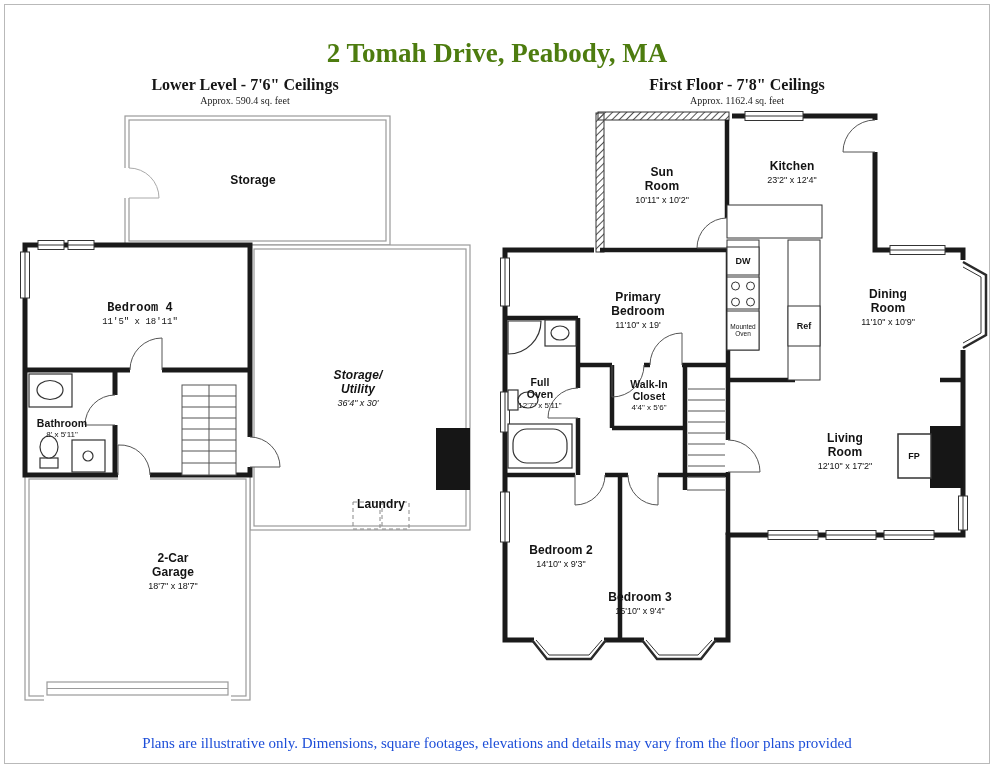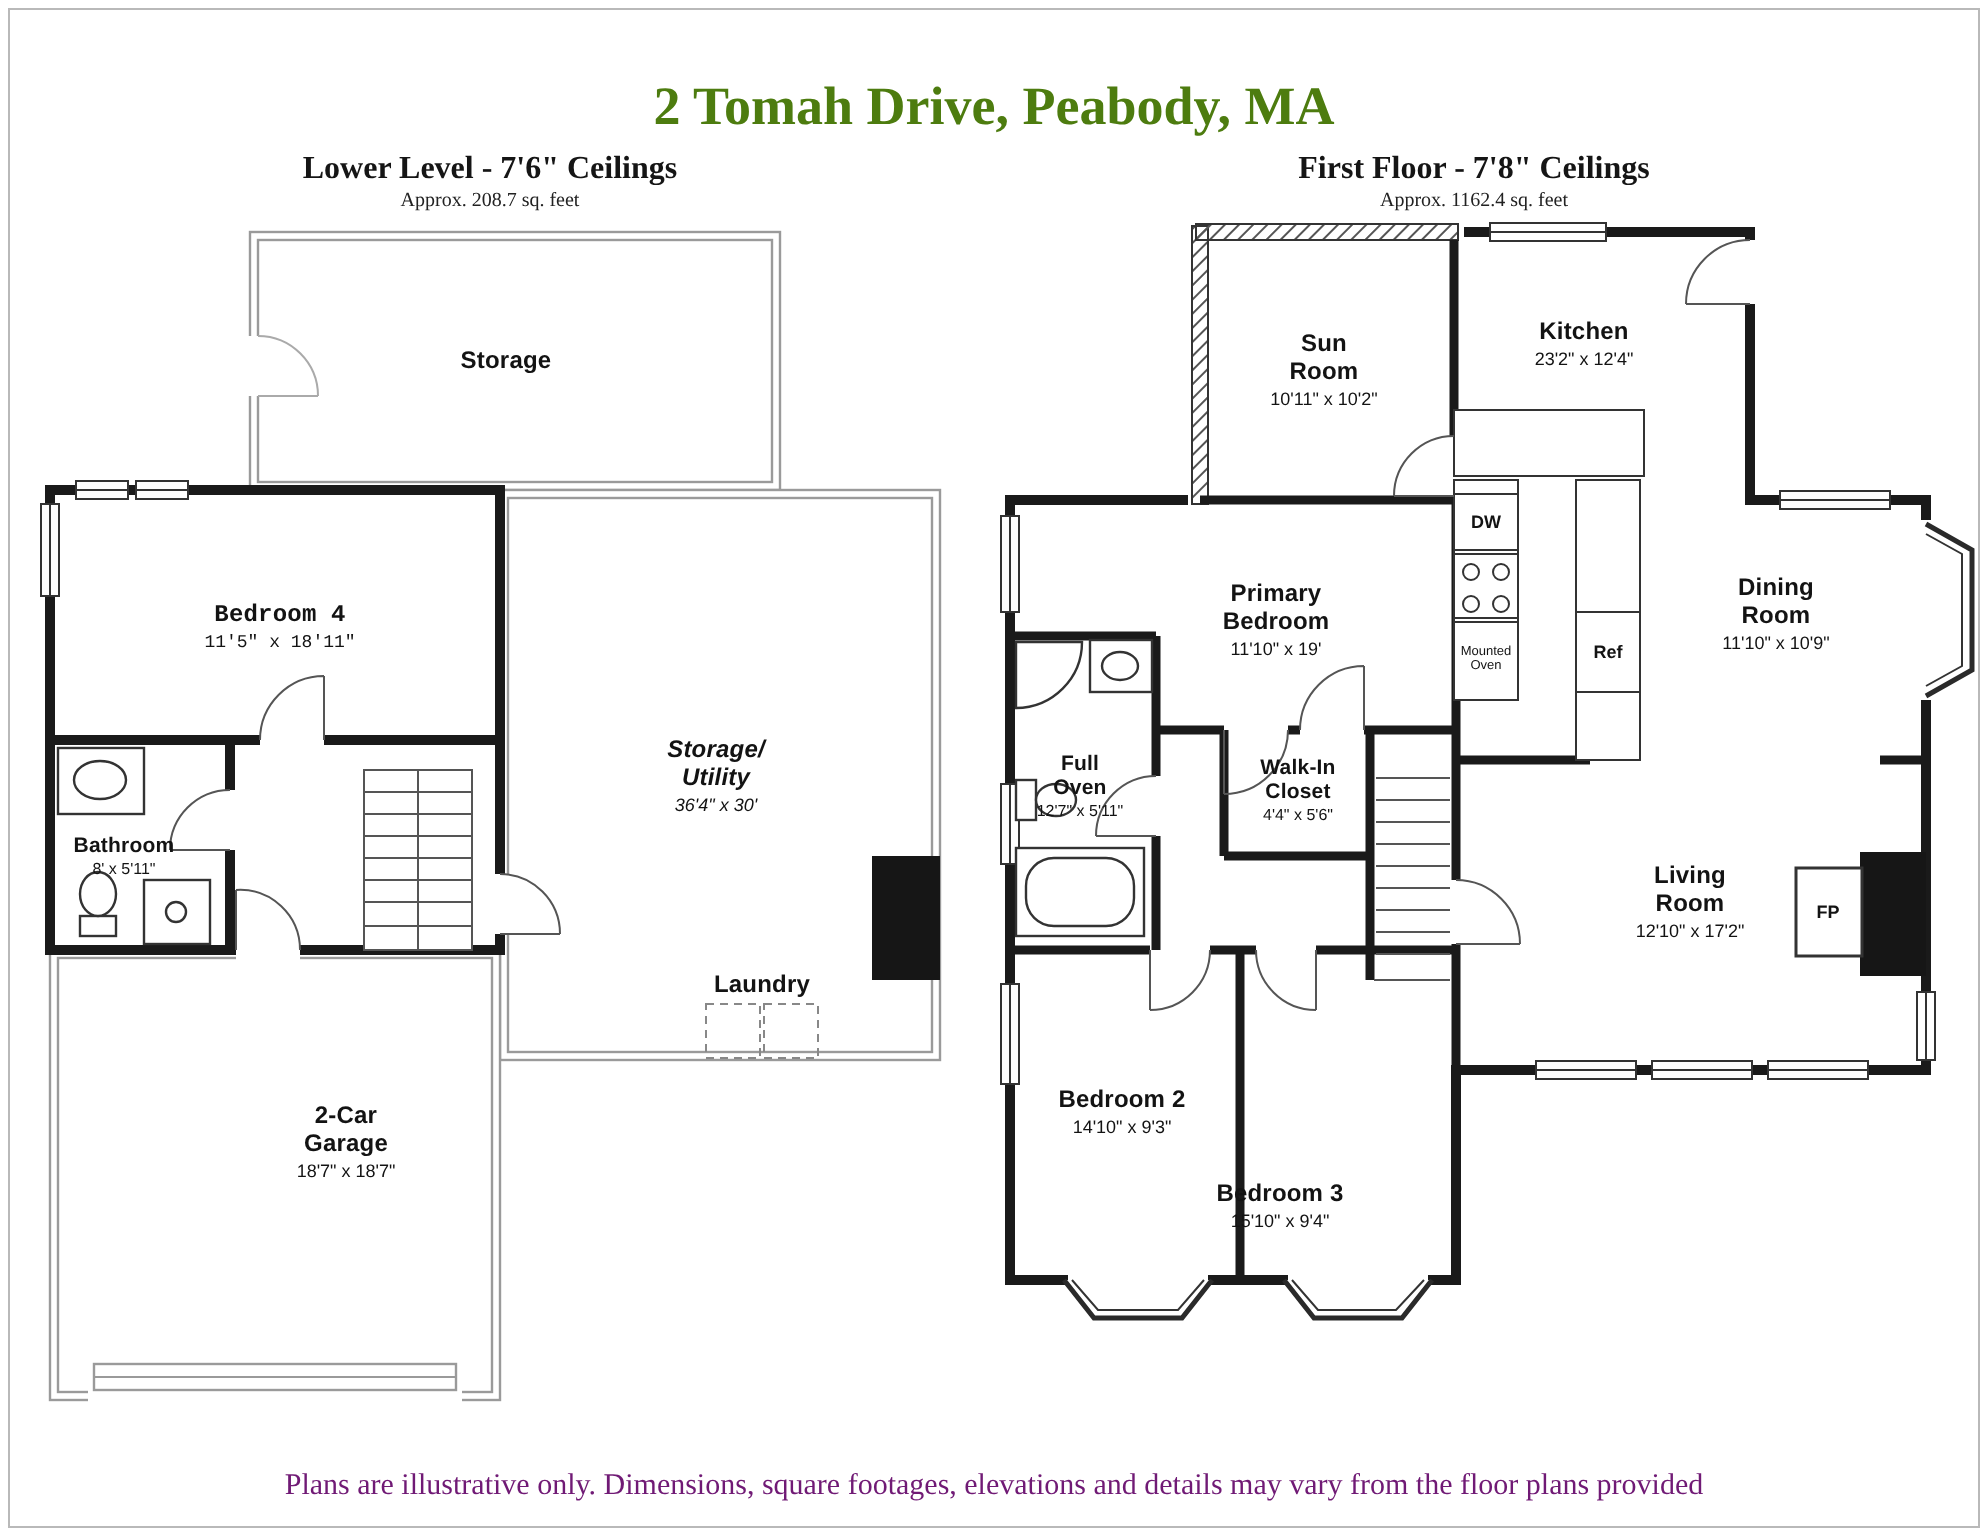--- a/index.html
+++ b/index.html
@@ -28,21 +28,21 @@
   .plan-label .name { font-weight: bold; font-size: 12px; line-height: 1.15; white-space: pre-line; letter-spacing: .1px; }
   .plan-label .dims { font-size: 9px; margin-top: 1px; white-space: nowrap; }
   .plan-label.sm .name { font-size: 10.5px; }
   .plan-label.sm .dims { font-size: 8px; }
   .mini { position: absolute; transform: translate(-50%,-50%); font-weight: bold; font-size: 9px; text-align: center; }
   .mini-xs { position: absolute; transform: translate(-50%,-50%); font-size: 6.5px; line-height: 1.15; text-align: center; white-space: pre-line; }
   .footer {
     position: absolute; bottom: 16px; left: 0; width: 100%;
     text-align: center;
     font-family: "Liberation Serif", serif;
-    font-size: 15px; color: #701a75;
+    font-size: 15px; color: #1d4ed8;
   }
 </style>
 </head>
 <body>
 
 <div class="page-border"></div>
 
 <h1 class="page-title">2 Tomah Drive, Peabody, MA</h1>
 
 <svg class="plan" width="994" height="768" viewBox="0 0 994 768">
@@ -204,21 +204,21 @@
       <path d="M 575 475 L 575 505 M 575 505 A 30 30 0 0 0 605 475"></path>
       <path d="M 658 475 L 658 505 M 658 505 A 30 30 0 0 1 628 475"></path>
     </g>
   </g>
 </svg>
 
 <div class="labels">
 
   <div class="section-header" style="left:245px; top:76px;">
     <div class="hdr">Lower Level - 7'6" Ceilings</div>
-    <div class="sub">Approx. 208.7 sq. feet</div>
+    <div class="sub">Approx. 590.4 sq. feet</div>
   </div>
   <div class="section-header" style="left:737px; top:76px;">
     <div class="hdr">First Floor - 7'8" Ceilings</div>
     <div class="sub">Approx. 1162.4 sq. feet</div>
   </div>
 
   <div class="plan-label" style="left:253px; top:181px;">
     <div class="name">Storage</div>
   </div>
   <div class="plan-label" style="left:140px; top:314px;font-family:Liberation Mono, monospace;">
@@ -227,21 +227,21 @@
   </div>
   <div class="plan-label sm" style="left:62px; top:428px;">
     <div class="name">Bathroom</div>
     <div class="dims">8' x 5'11"</div>
   </div>
   <div class="plan-label" style="left:358px; top:388px;font-style:italic;">
     <div class="name">Storage/
 Utility</div>
     <div class="dims">36'4" x 30'</div>
   </div>
-  <div class="plan-label" style="left:381px; top:493px;">
+  <div class="plan-label" style="left:381px; top:505px;">
     <div class="name">Laundry</div>
   </div>
   <div class="plan-label" style="left:137px; top:571px;margin-left:36px;">
     <div class="name">2-Car
 Garage</div>
     <div class="dims">18'7" x 18'7"</div>
   </div>
 
   <div class="plan-label" style="left:662px; top:185px;">
     <div class="name">Sun

